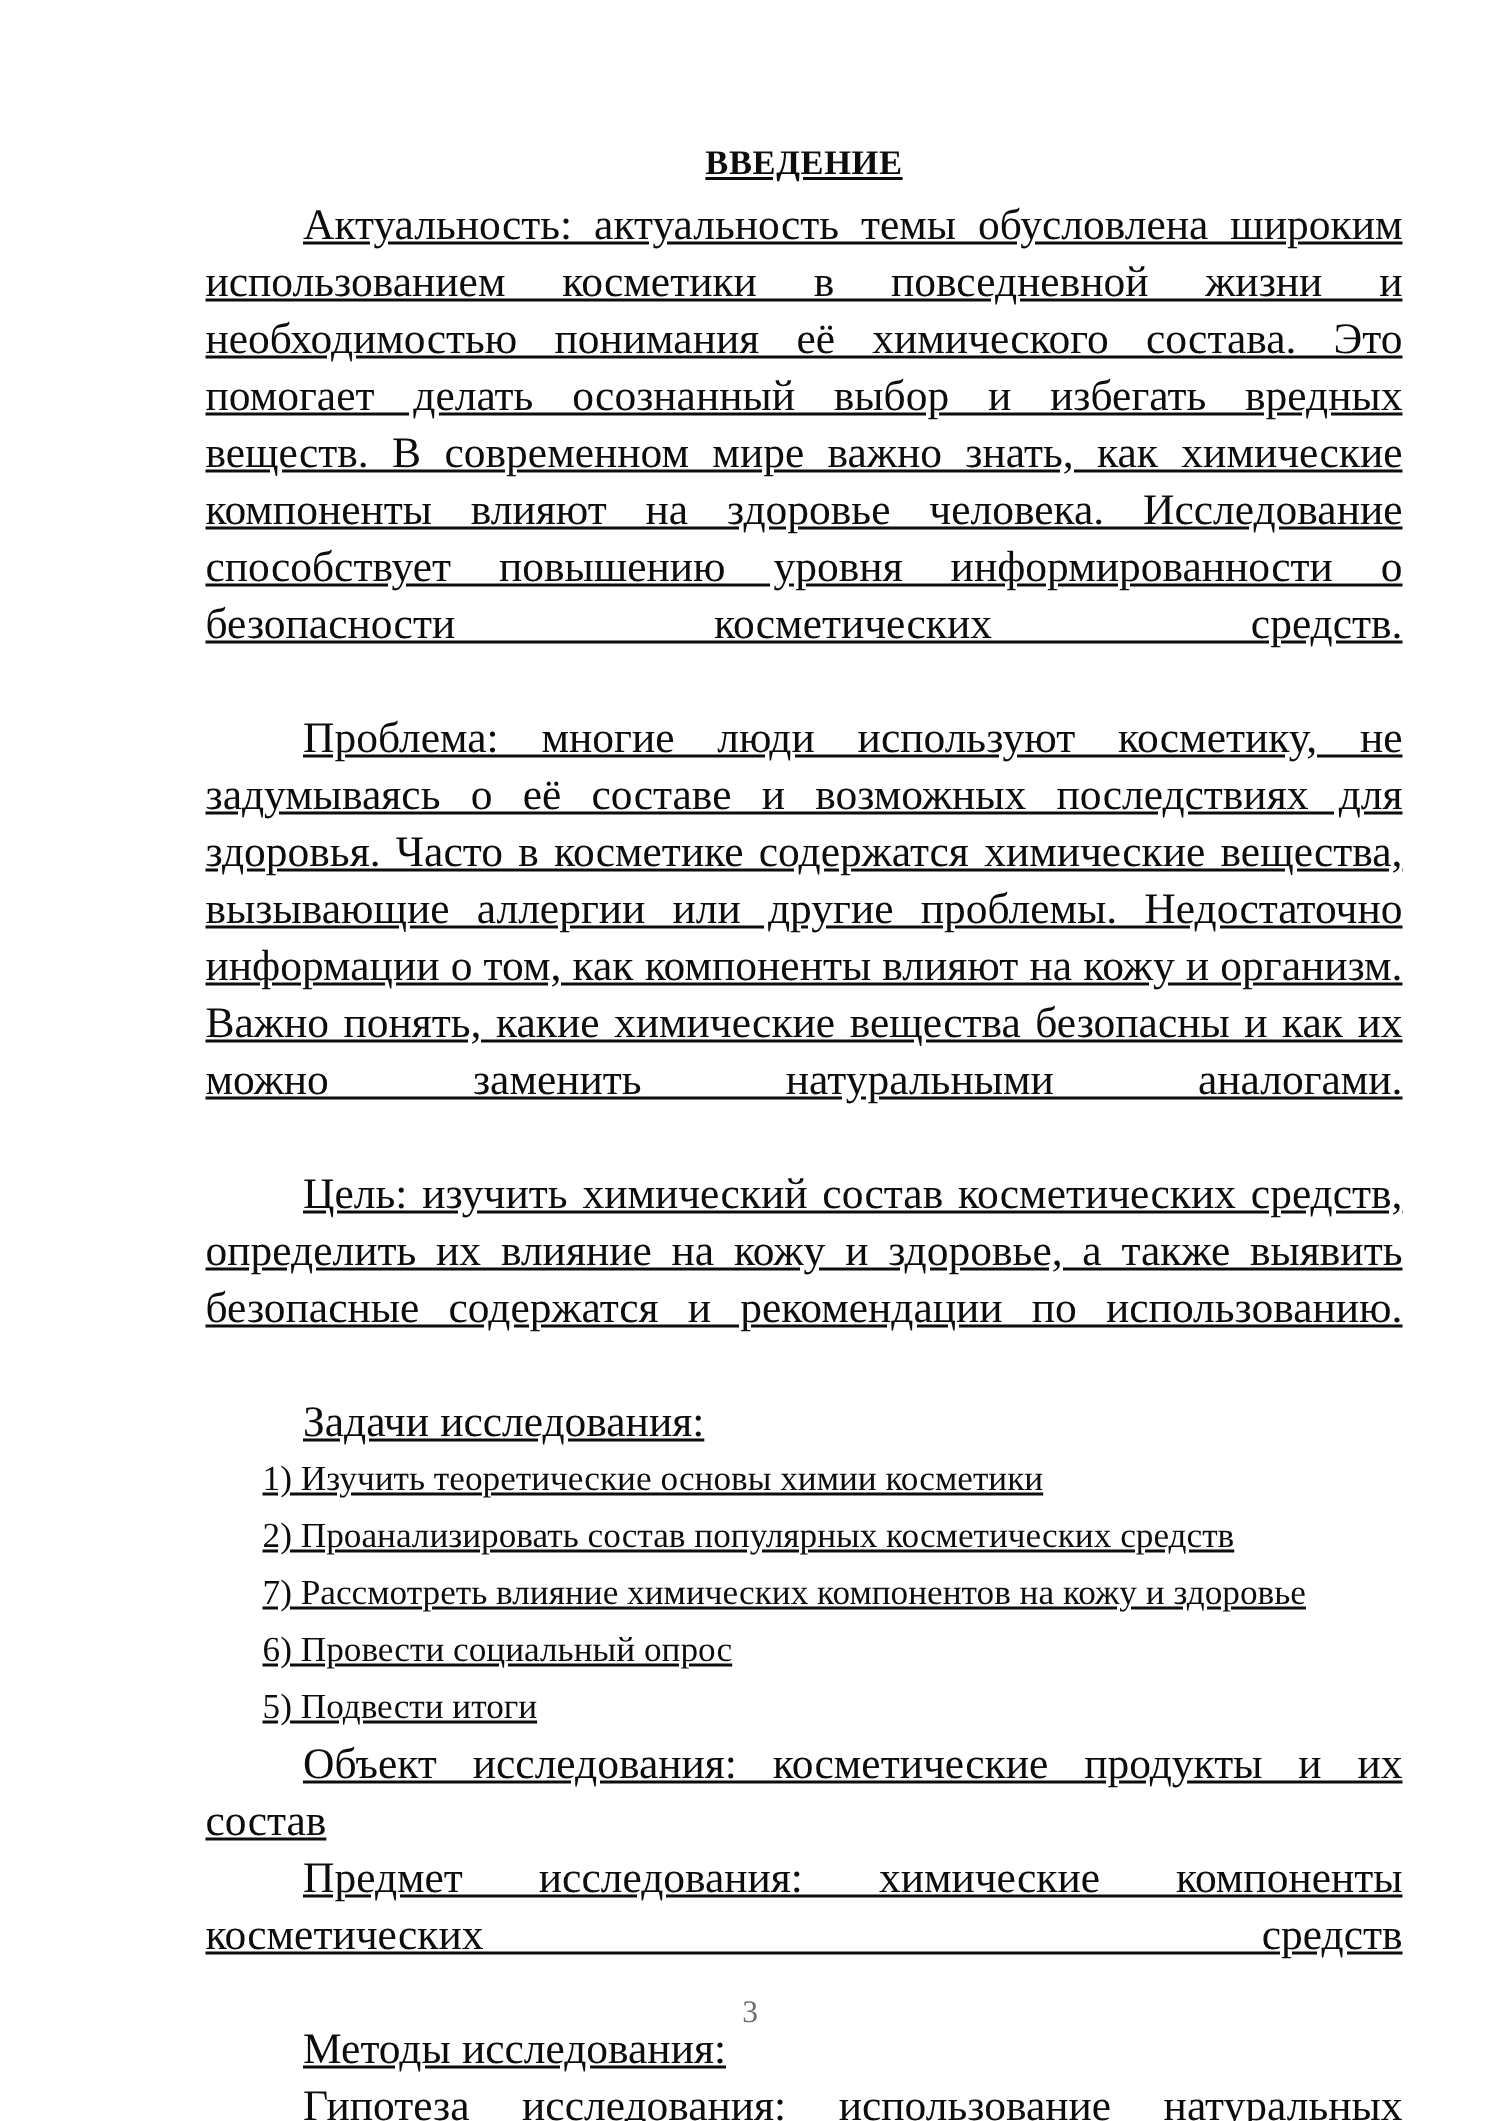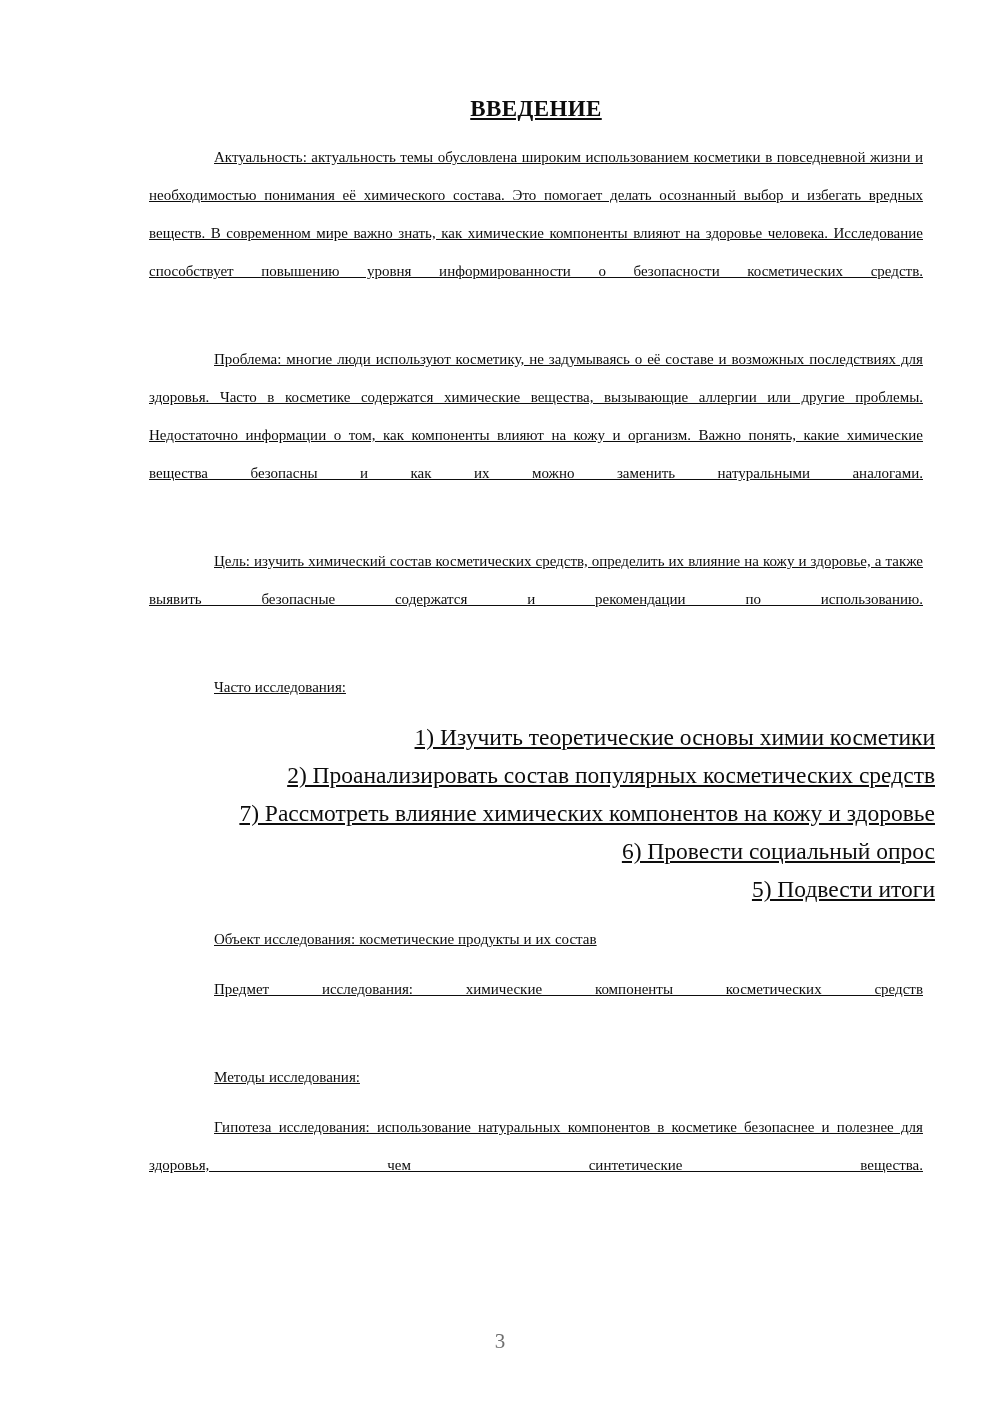--- a/index.html
+++ b/index.html
@@ -31,26 +31,26 @@
   .doc-title {
     font-size: 23px;
     font-weight: bold;
     text-align: center;
     letter-spacing: 0.4px;
     line-height: 34px;
     margin: 0 0 5px 0;
   }
 
   .para {
-    font-size: 15px;
+    font-size: 29px;
     line-height: 38px;
     text-align: justify;
     text-justify: inter-word;
     text-indent: 65px;
-    margin: 12px;
+    margin: 0;
     hyphens: none;
     word-spacing: 0.2px;
   }
 
   
   .para::after {
     content: "";
     display: inline-block;
     width: 100%;
   }
@@ -61,21 +61,21 @@
 
   .list {
     list-style: none;
     margin: 0;
     padding: 0;
   }
 
   .list-item {
     font-size: 23.5px;
     line-height: 38px;
-    text-align: right;
+    text-align: left;
     margin: 0;
     padding-left: 38px;
     white-space: nowrap;
   }
 
   .page-number {
     position: absolute;
     left: 0;
     right: 0;
     top: 1328px;
@@ -93,21 +93,21 @@
   <div class="content">
 
     <h1 class="doc-title">ВВЕДЕНИЕ</h1>
 
     <p class="para">Актуальность: актуальность темы обусловлена широким использованием косметики в повседневной жизни и необходимостью понимания её химического состава. Это помогает делать осознанный выбор и избегать вредных веществ. В современном мире важно знать, как химические компоненты влияют на здоровье человека. Исследование способствует повышению уровня информированности о безопасности косметических средств.</p>
 
     <p class="para">Проблема: многие люди используют косметику, не задумываясь о её составе и возможных последствиях для здоровья. Часто в косметике содержатся химические вещества, вызывающие аллергии или другие проблемы. Недостаточно информации о том, как компоненты влияют на кожу и организм. Важно понять, какие химические вещества безопасны и как их можно заменить натуральными аналогами.</p>
 
     <p class="para">Цель: изучить химический состав косметических средств, определить их влияние на кожу и здоровье, а также выявить безопасные содержатся и рекомендации по использованию.</p>
 
-    <p class="para no-stretch">Часто исследования:</p>
+    <p class="para no-stretch">Задачи исследования:</p>
 
     <ol class="list">
       <li class="list-item">1) Изучить теоретические основы химии косметики</li>
       <li class="list-item">2) Проанализировать состав популярных косметических средств</li>
       <li class="list-item">7) Рассмотреть влияние химических компонентов на кожу и здоровье</li>
       <li class="list-item">6) Провести социальный опрос</li>
       <li class="list-item">5) Подвести итоги</li>
     </ol>
 
     <p class="para no-stretch">Объект исследования: косметические продукты и их состав</p>

